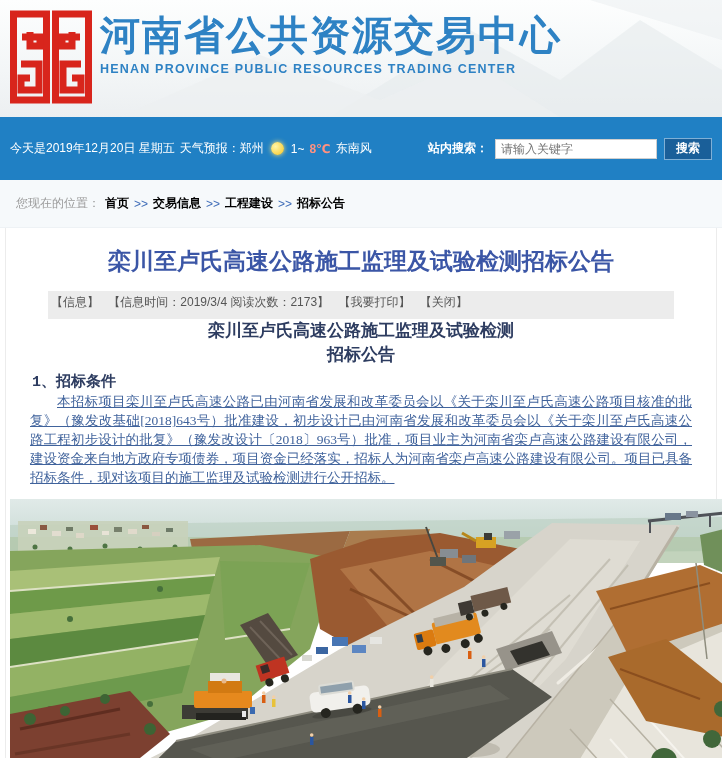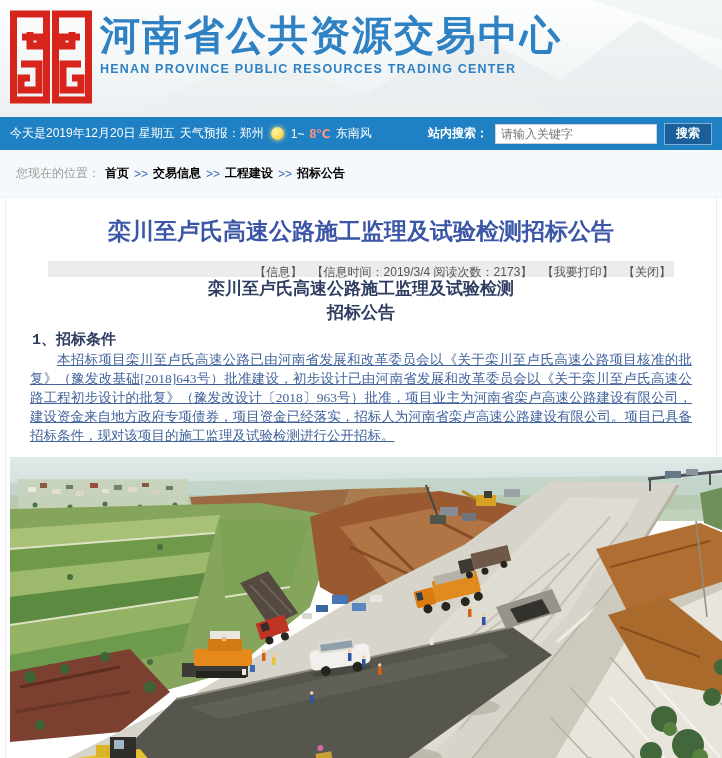--- a/index.html
+++ b/index.html
@@ -11,40 +11,40 @@
   .logo{position:absolute;left:8px;top:6px;}
   .hdr-title{position:absolute;left:100px;top:12px;color:#2e82c4;}
   .hdr-title .cn{font-size:40px;font-weight:bold;letter-spacing:2px;line-height:46px;white-space:nowrap;}
   .hdr-title .en{font-size:12.5px;font-weight:bold;letter-spacing:1.2px;margin-top:4px;white-space:nowrap;}
   .slogan{position:absolute;right:14px;top:46px;text-align:center;color:#e87d1d;
     font-family:"Liberation Serif","DejaVu Serif",serif;font-weight:bold;font-size:23px;
     line-height:30px;letter-spacing:5px;white-space:nowrap;
     text-shadow:-1px -1px 0 #fff,1px -1px 0 #fff,-1px 1px 0 #fff,1px 1px 0 #fff,2px 2px 2px rgba(60,60,60,.25);}
   
   .infobar{height:31px;background:#2080c4;color:#fff;font-size:12px;
-    display:flex;align-items:center;padding:1px 10px;}
+    display:flex;align-items:center;padding:16px 10px;}
   .infobar .left{display:flex;align-items:center;gap:5px;white-space:nowrap;}
   .sun{width:13px;height:13px;border-radius:50%;flex:0 0 auto;
     background:radial-gradient(circle at 35% 35%,#fff6a8,#f7c520);box-shadow:0 0 5px #ffe579;margin:0 2px;}
   .temp-val{color:#ff9180;font-weight:bold;}
   .infobar .right{margin-left:auto;display:flex;align-items:center;gap:7px;white-space:nowrap;}
   .search-label{font-weight:bold;}
   .search-input{width:150px;height:18px;border:1px solid #cfcfcf;font-size:12px;padding:0 5px;color:#333;}
   .search-btn{height:22px;padding:0 11px;background:#1a5f99;color:#fff;border:1px solid #7fb0d6;
     font-size:12px;font-weight:bold;cursor:pointer;}
   
   .breadcrumb{height:31px;background:#f6f9fb;display:flex;align-items:center;
     padding:8px 16px;font-size:12px;color:#9a9a9a;gap:5px;border-bottom:1px solid #eef2f5;}
   .breadcrumb a{color:#000000;text-decoration:none;cursor:pointer;font-weight:bold;}
   .crumb-sep{color:#3f6db8;}
   
   .content{background:#fff;margin:0 5px;border-left:1px solid #ececec;border-right:1px solid #ececec;}
   .page-title{text-align:center;color:#3b56a6;font-size:23px;font-weight:bold;margin:0 10px;padding-top:18px;}
-  .meta-bar{margin:14px 42px 0;background:#ececec;height:16px;line-height:22px;
-    text-align:right;font-size:12px;color:#555;}
+  .meta-bar{margin:14px 42px 0;background:#ececec;height:28px;line-height:22px;
+    text-align:left;font-size:12px;color:#555;}
   .meta-bar span{margin:0 3px;}
   .meta-action{cursor:pointer;}
   .doc-title{text-align:center;font-family:"Liberation Serif","DejaVu Serif",serif;
     font-size:17px;font-weight:bold;color:#2d3c60;margin-top:0;line-height:24px;}
   .section-heading{font-family:Liberation Mono, monospace;font-size:15px;
     font-weight:bold;color:#2d3c60;margin:5px 0 0 26px;}
   .body-text{font-family:"Liberation Serif","DejaVu Serif",serif;font-size:13.5px;color:#40639c;
     text-decoration:underline;line-height:19px;margin:1px 24px 8px;text-indent:2em;text-align:justify;}
   .photo-wrap{padding:4px 4px 2px;}
   svg.photo{display:block;width:714px;height:350px;}

